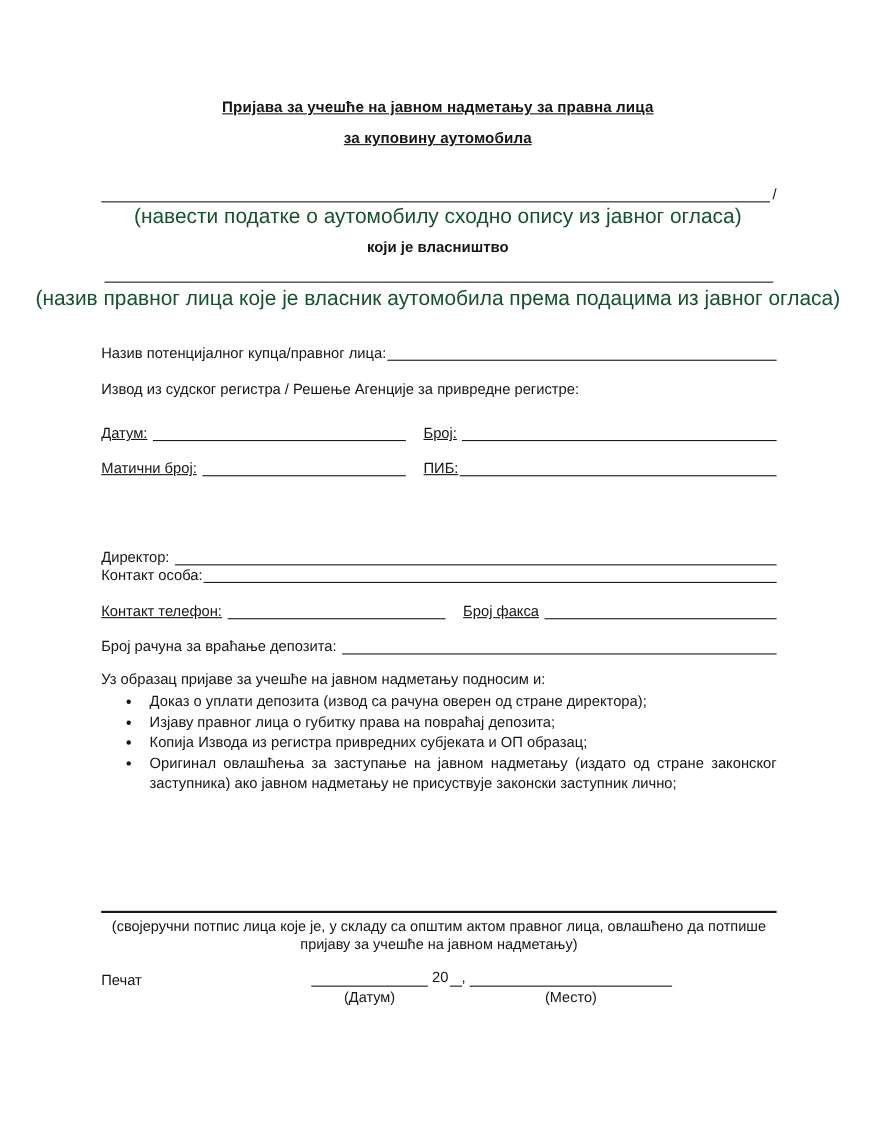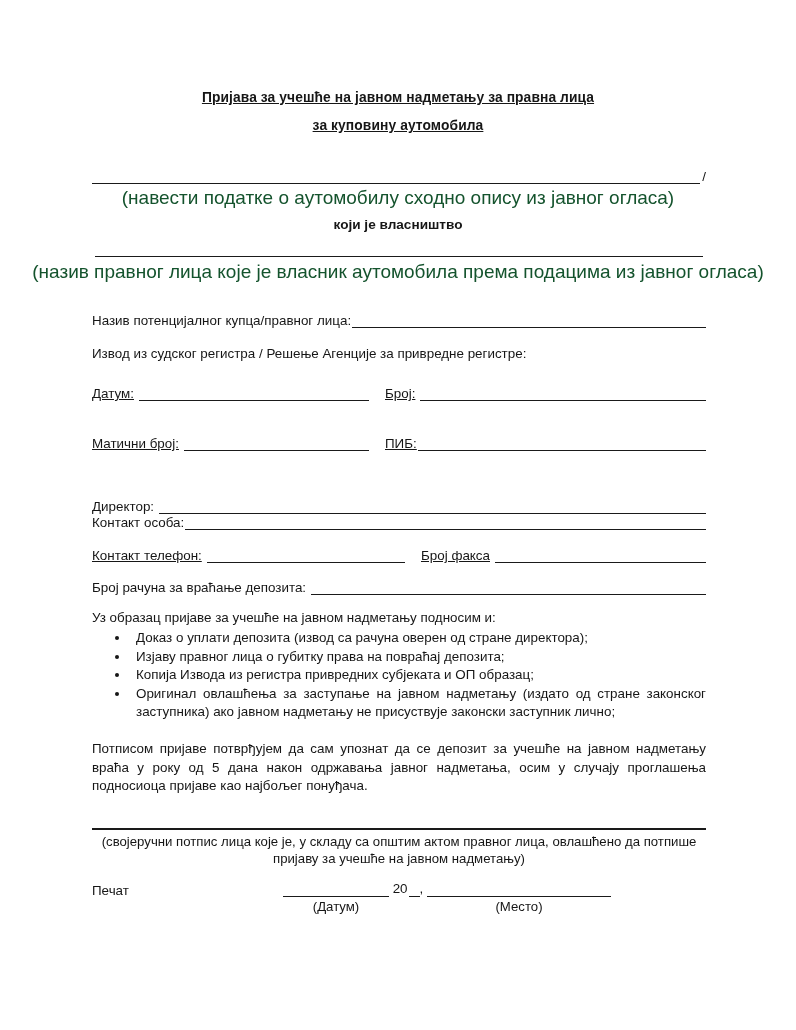--- a/index.html
+++ b/index.html
@@ -97,21 +97,21 @@
     <div class="col1">
       <span class="lbl">Датум:</span>
       <span class="fill"></span>
     </div>
     <div class="col2">
       <span class="lbl">Број:</span>
       <span class="fill"></span>
     </div>
   </div>
 
-  <div class="abs content cols" style="top:433px">
+  <div class="abs content cols" style="top:415px">
     <div class="col1">
       <span class="lbl">Матични број:</span>
       <span class="fill"></span>
     </div>
     <div class="col2">
       <span class="lbl tight">ПИБ:</span>
       <span class="fill"></span>
     </div>
   </div>
 
@@ -143,21 +143,20 @@
   </div>
 
   <div class="abs content" style="top:610px">Уз образац пријаве за учешће на јавном надметању подносим и:</div>
   <ul class="abs content attach" style="top:629px">
     <li>Доказ о уплати депозита (извод са рачуна оверен од стране директора);</li>
     <li>Изјаву правног лица о губитку права на повраћај депозита;</li>
     <li>Копија Извода из регистра привредних субјеката и ОП образац;</li>
     <li class="justify">Оригинал овлашћења за заступање на јавном надметању (издато од стране законског заступника) ако јавном надметању не присуствује законски заступник лично;</li>
   </ul>
 
-  <div class="abs content para" style="top:740px">Потписом пријаве потврђујем да сам упознат да се депозит за учешће на јавном надметању враћа у року од 5 дана након одржавања јавног надметања, осим у случају проглашења подносиоца пријаве као најбољег понуђача.</div>
 
   <div class="abs content sep" style="top:828px"></div>
   <div class="abs content sigcap" style="top:834px">(својеручни потпис лица које је, у складу са општим актом правног лица, овлашћено да потпише пријаву за учешће на јавном надметању)</div>
 
   <div class="abs" style="top:883px; left:92px">Печат</div>
 
   <div class="abs dateplace" style="top:881px; left:283px">
     <div class="dp-line"></div>
     <div class="dp-mid">
       <span>20</span>

